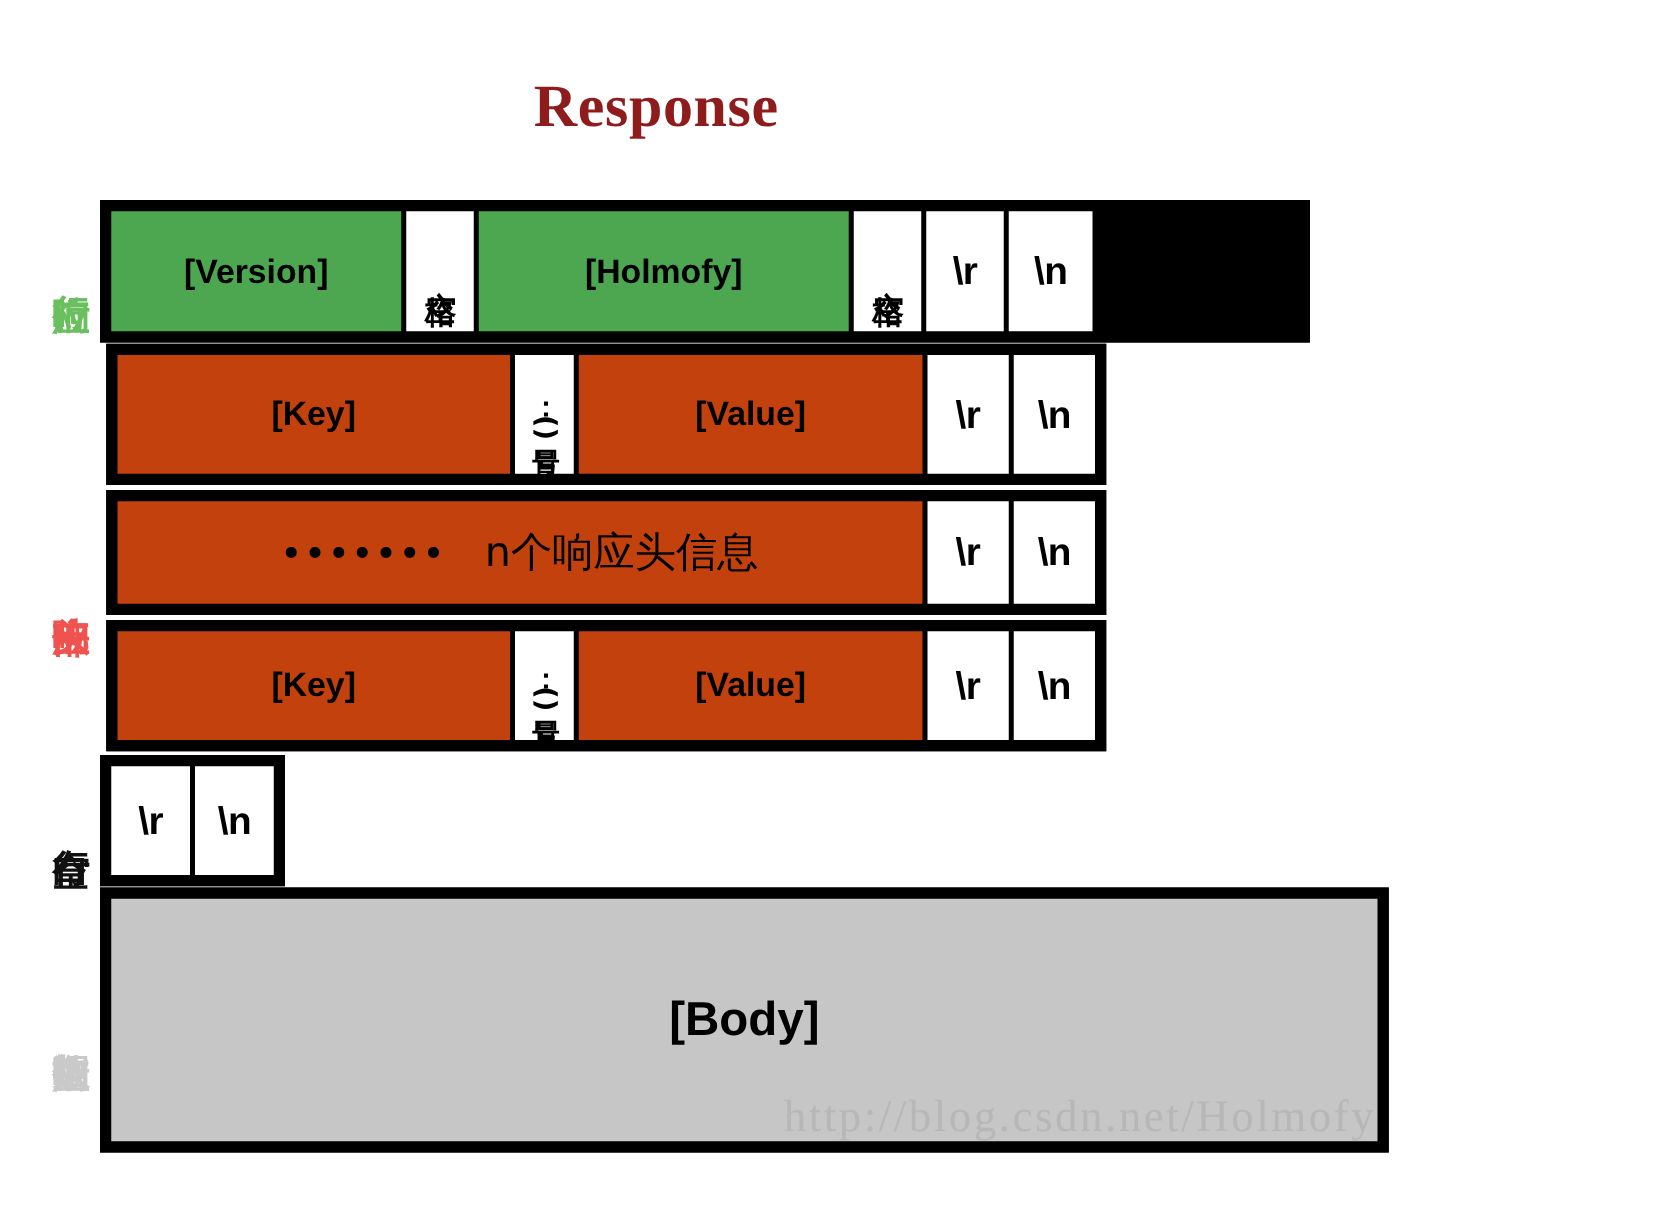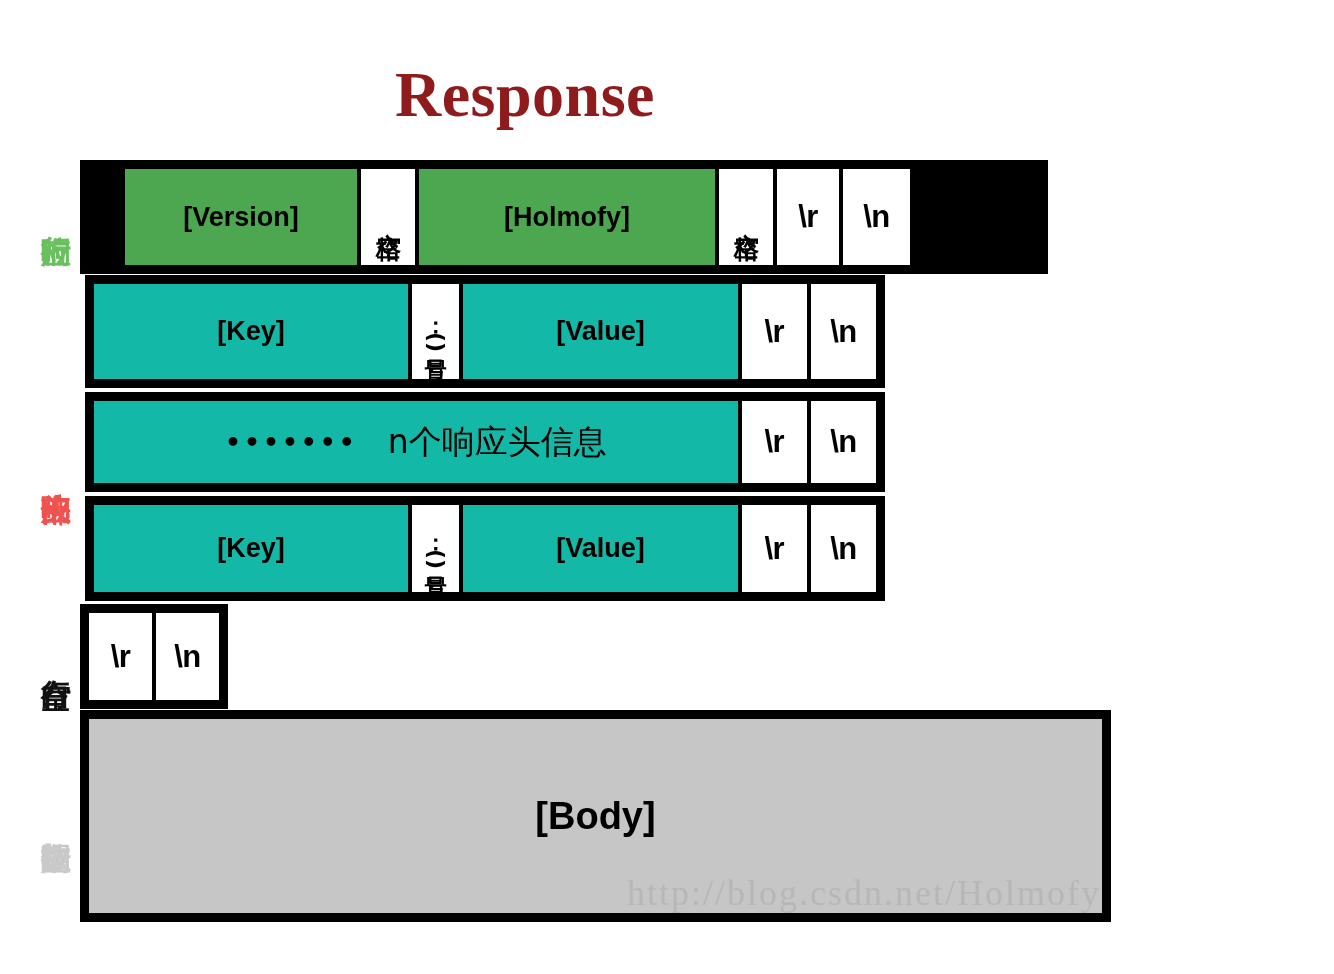--- a/index.html
+++ b/index.html
@@ -18,21 +18,21 @@
 
   
   .title {
     position: absolute;
     left: 0;
     top: 58px;
     width: 1050px;
     text-align: center;
     font-family: "Liberation Serif", "DejaVu Serif", serif;
     font-weight: bold;
-    font-size: 64px;
+    font-size: 48px;
     letter-spacing: 0.5px;
     color: #8f1c1c;
     user-select: none;
   }
 
   
   .side-label {
     position: absolute;
     width: 46px;
     text-align: center;
@@ -66,21 +66,21 @@
     display: flex;
     align-items: center;
     justify-content: center;
     font-weight: bold;
     font-size: 27px;
     color: #000000;
     white-space: nowrap;
     user-select: none;
   }
   .cell.green { background: #4CA750; }
-  .cell.red   { background: #14b8a6; }
+  .cell.red   { background: #c2410c; }
   .cell.white { background: #ffffff; }
   .cell.grey  { background: #c6c6c6; }
 
   .cell.esc { font-size: 31px; letter-spacing: -0.5px; }
 
   
   .vtext {
     writing-mode: vertical-rl;
     text-orientation: upright;
     font-family: "DejaVu Sans", "Liberation Sans", sans-serif;
@@ -91,21 +91,21 @@
   }
   .vtext.colon {
     font-size: 22px;
     letter-spacing: 0px;
     text-orientation: mixed;
   }
 
   
   
   #response-line { left: 80px; top: 160px; width: 968px; height: 114px; }
-  #cell-version      { width: 232px; margin-left: 36px; }
+  #cell-version      { width: 232px; }
   #cell-space-1      { width: 54px;  }
   #cell-status       { width: 296px; }
   #cell-space-2      { width: 54px;  }
   #cell-description  { width: 213px; }
   #cell-rl-cr        { width: 62px;  }
   #cell-rl-lf        { width: 67px;  }
 
   
   #header-row-1 { left: 85px; top: 275px; width: 800px; height: 113px; }
   #h1-key    { width: 318px; }

